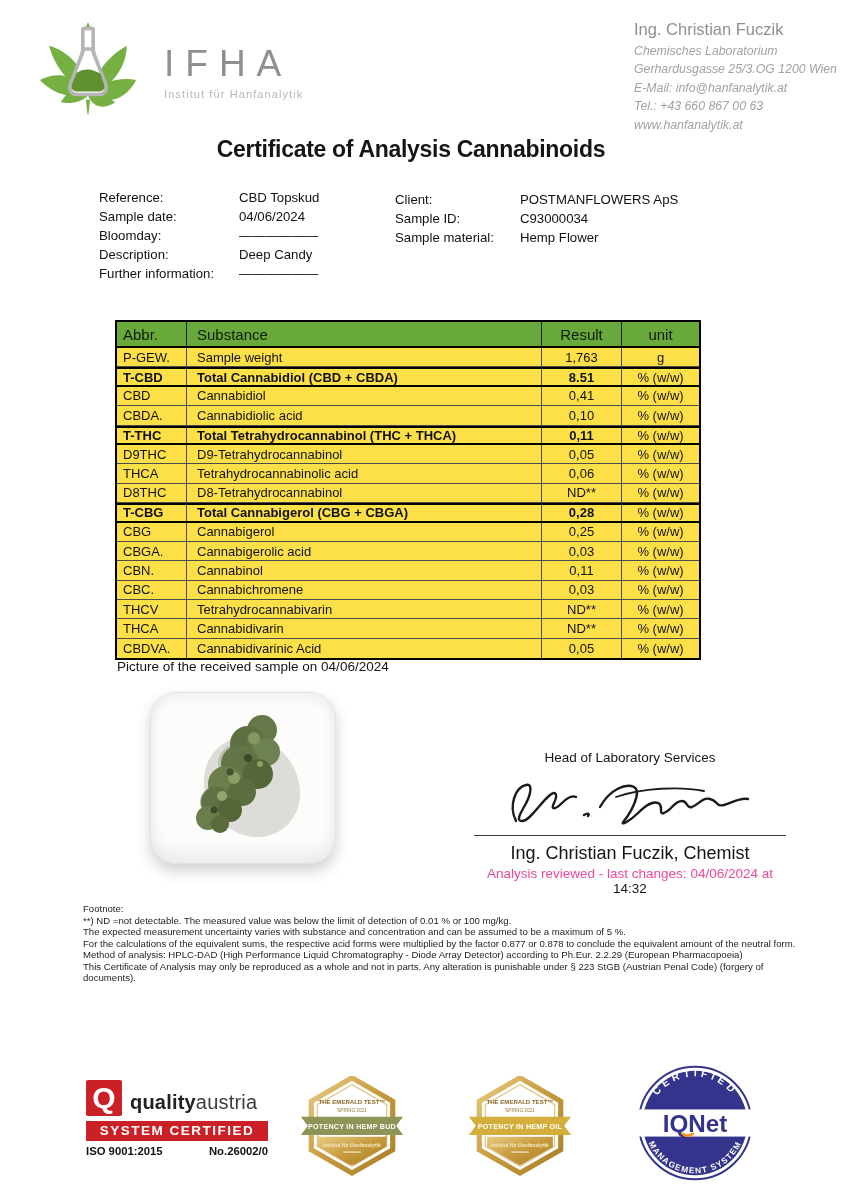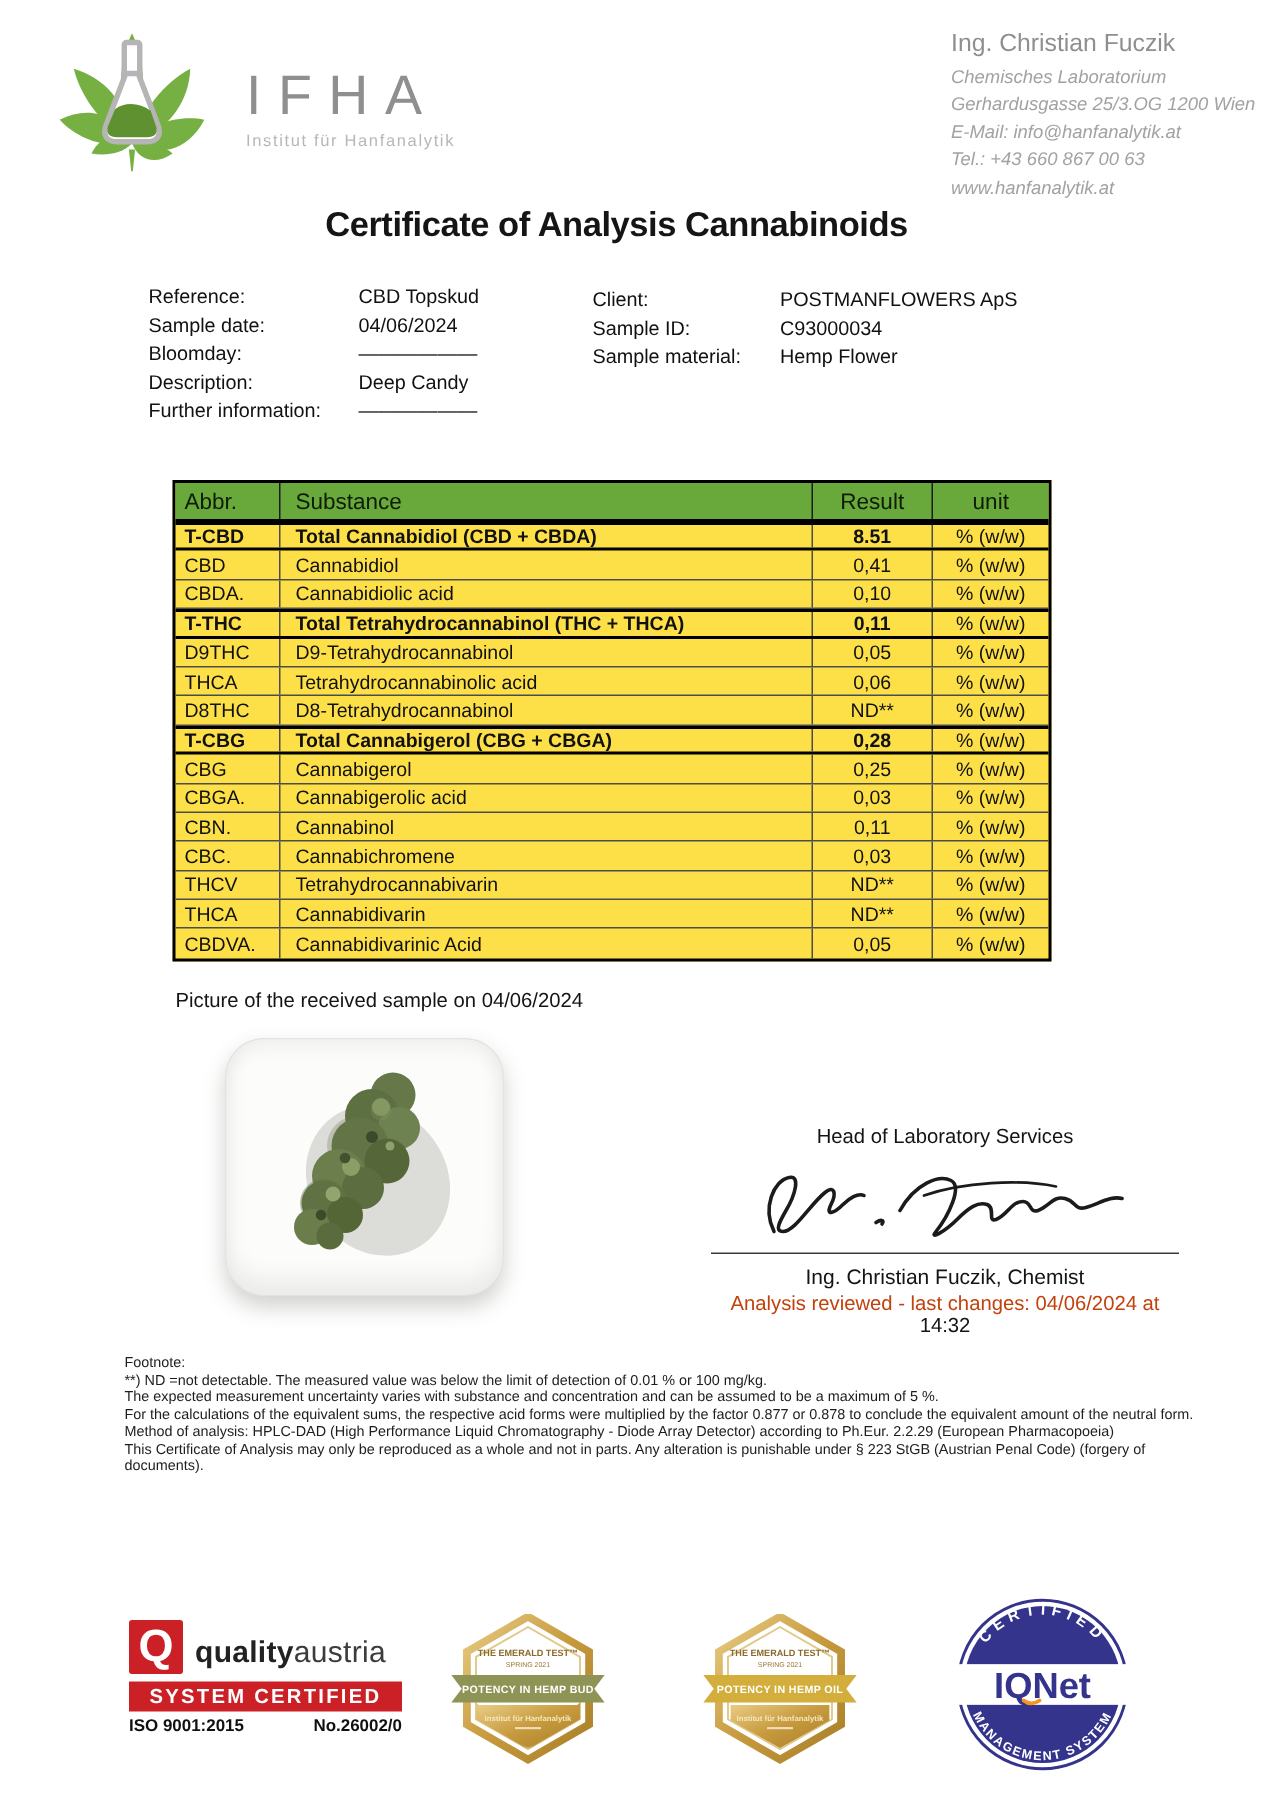--- a/index.html
+++ b/index.html
@@ -44,22 +44,22 @@
   
   .photo { position:absolute; left:150px; top:692px; width:186px; height:172px; }
   .dish { position:absolute; inset:0; background:#fcfcfb; border-radius:26px; border:1px solid #e3e3e0;
     box-shadow:0 7px 14px rgba(90,90,80,.28), inset 0 -10px 16px rgba(0,0,0,.07), inset 0 8px 10px rgba(0,0,0,.04); }
   .photo svg { position:absolute; inset:0; }
   
   .sig-block { position:absolute; left:458px; top:750px; width:344px; text-align:center; }
   .sig-head { font-size:13.5px; margin-bottom:6px; color:#141414; }
   .sig-art { height:62px; display:flex; justify-content:center; align-items:flex-end; }
   .sig-rule { border-top:1.6px solid #3a3a3a; width:312px; margin:2px auto 7px auto; }
-  .sig-name { font-size:14px; color:#141414; }
-  .sig-review { font-size:13.5px; color:#c2410c; margin-top:2px; }
+  .sig-name { font-size:18px; color:#141414; }
+  .sig-review { font-size:13.5px; color:#ec4899; margin-top:2px; }
   .sig-time { font-size:13.5px; color:#141414; }
   
   .footnote { position:absolute; left:83px; top:903px; width:724px; font-size:9.6px; line-height:1.2; color:#1d1d1d; }
   .footnote p { margin:0; }
   
   .badges { position:absolute; left:0; top:1052px; width:849px; height:148px; }
   .qa { position:absolute; left:86px; top:28px; width:182px; }
   .qa-top { display:flex; align-items:flex-end; gap:8px; }
   .qa-q { width:36px; height:36px; background:#cb2026; color:#fff; display:flex; align-items:center; justify-content:center;
     font-size:30px; font-weight:700; border-radius:2px; }
@@ -164,20 +164,26 @@
 
   <div class="rtable">
     <div class="thead">
       <div class="hcell hcell-abbr">Abbr.</div>
       <div class="hcell hcell-sub">Substance</div>
       <div class="hcell hcell-res">Result</div>
       <div class="hcell hcell-unit">unit</div>
     </div>
     <div>
 
+        <div class="trow">
+          <div class="cell cell-abbr">P-GEW.</div>
+          <div class="cell cell-sub">Sample weight</div>
+          <div class="cell cell-res">1,763</div>
+          <div class="cell cell-unit">g</div>
+        </div>
 
         <div class="trow bold">
           <div class="cell cell-abbr">T-CBD</div>
           <div class="cell cell-sub">Total Cannabidiol (CBD + CBDA)</div>
           <div class="cell cell-res">8.51</div>
           <div class="cell cell-unit">% (w/w)</div>
         </div>
 
         <div class="trow">
           <div class="cell cell-abbr">CBD</div>

